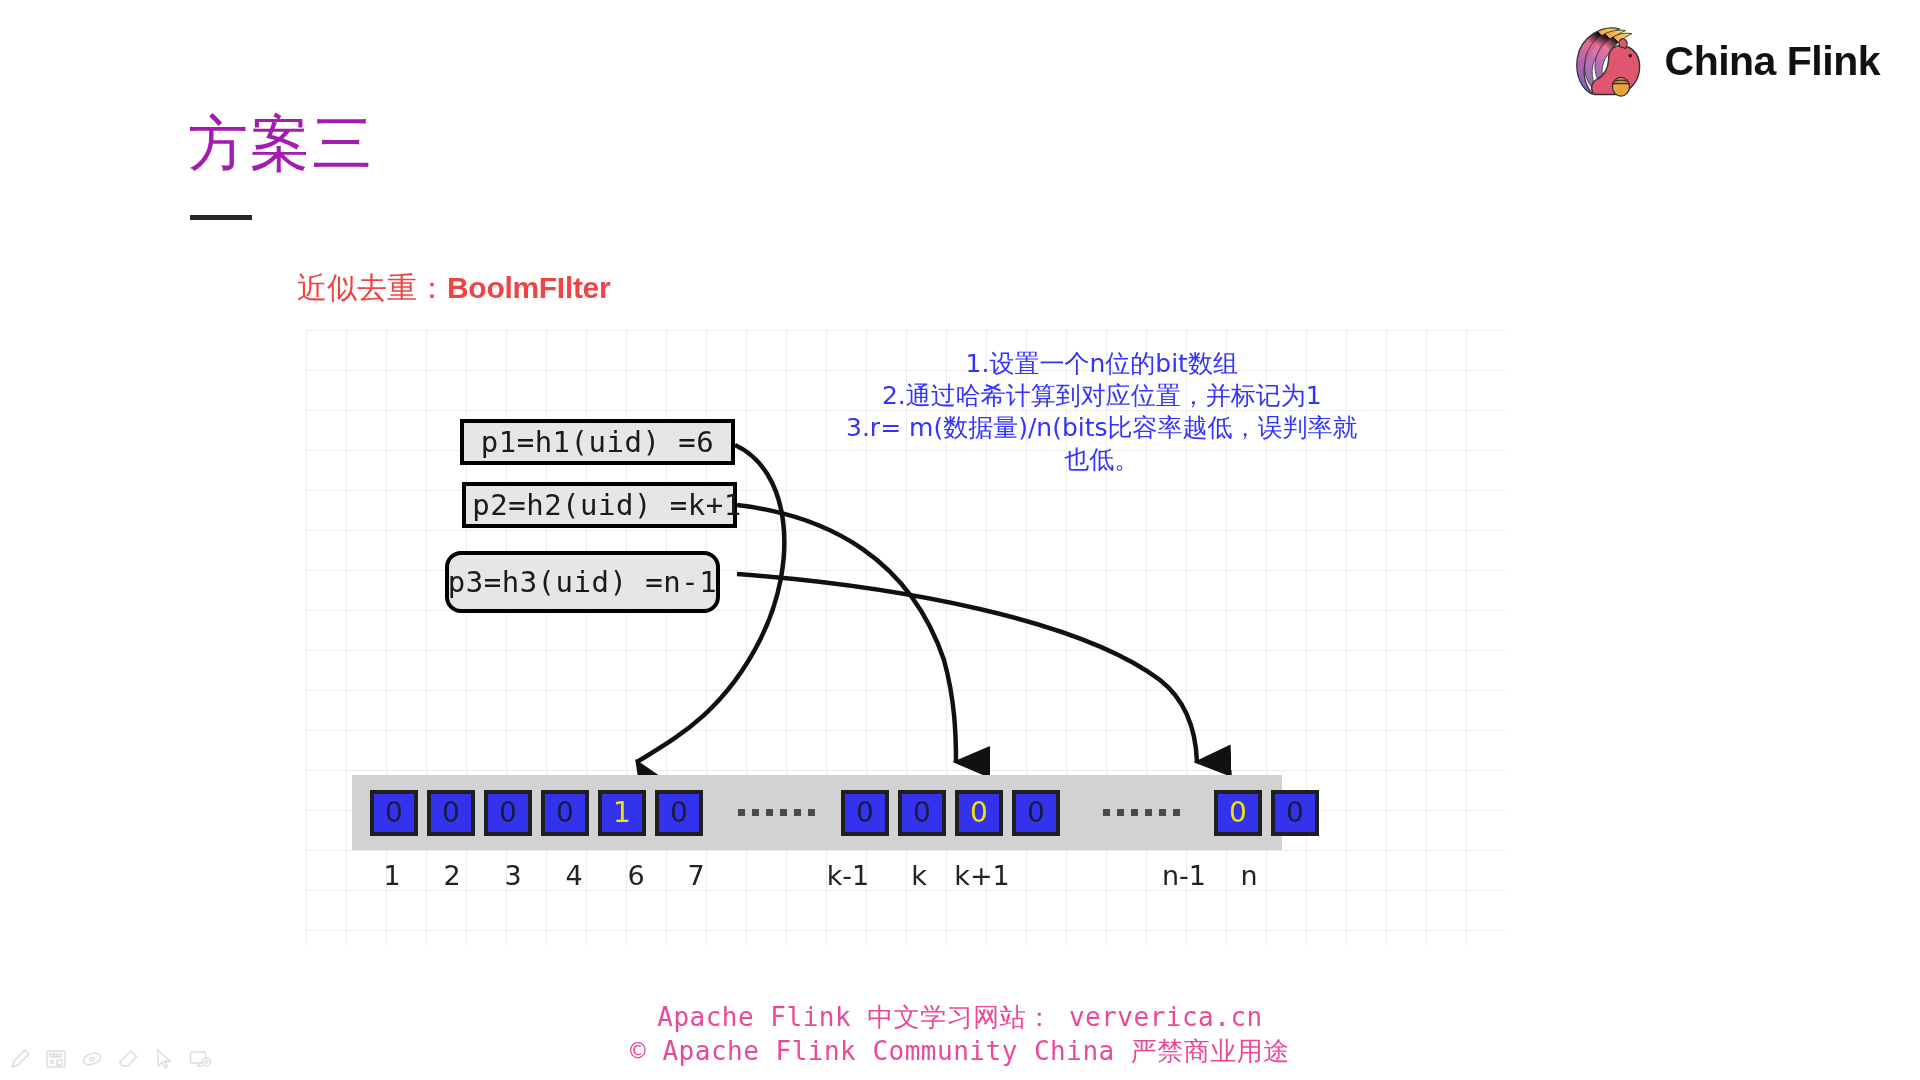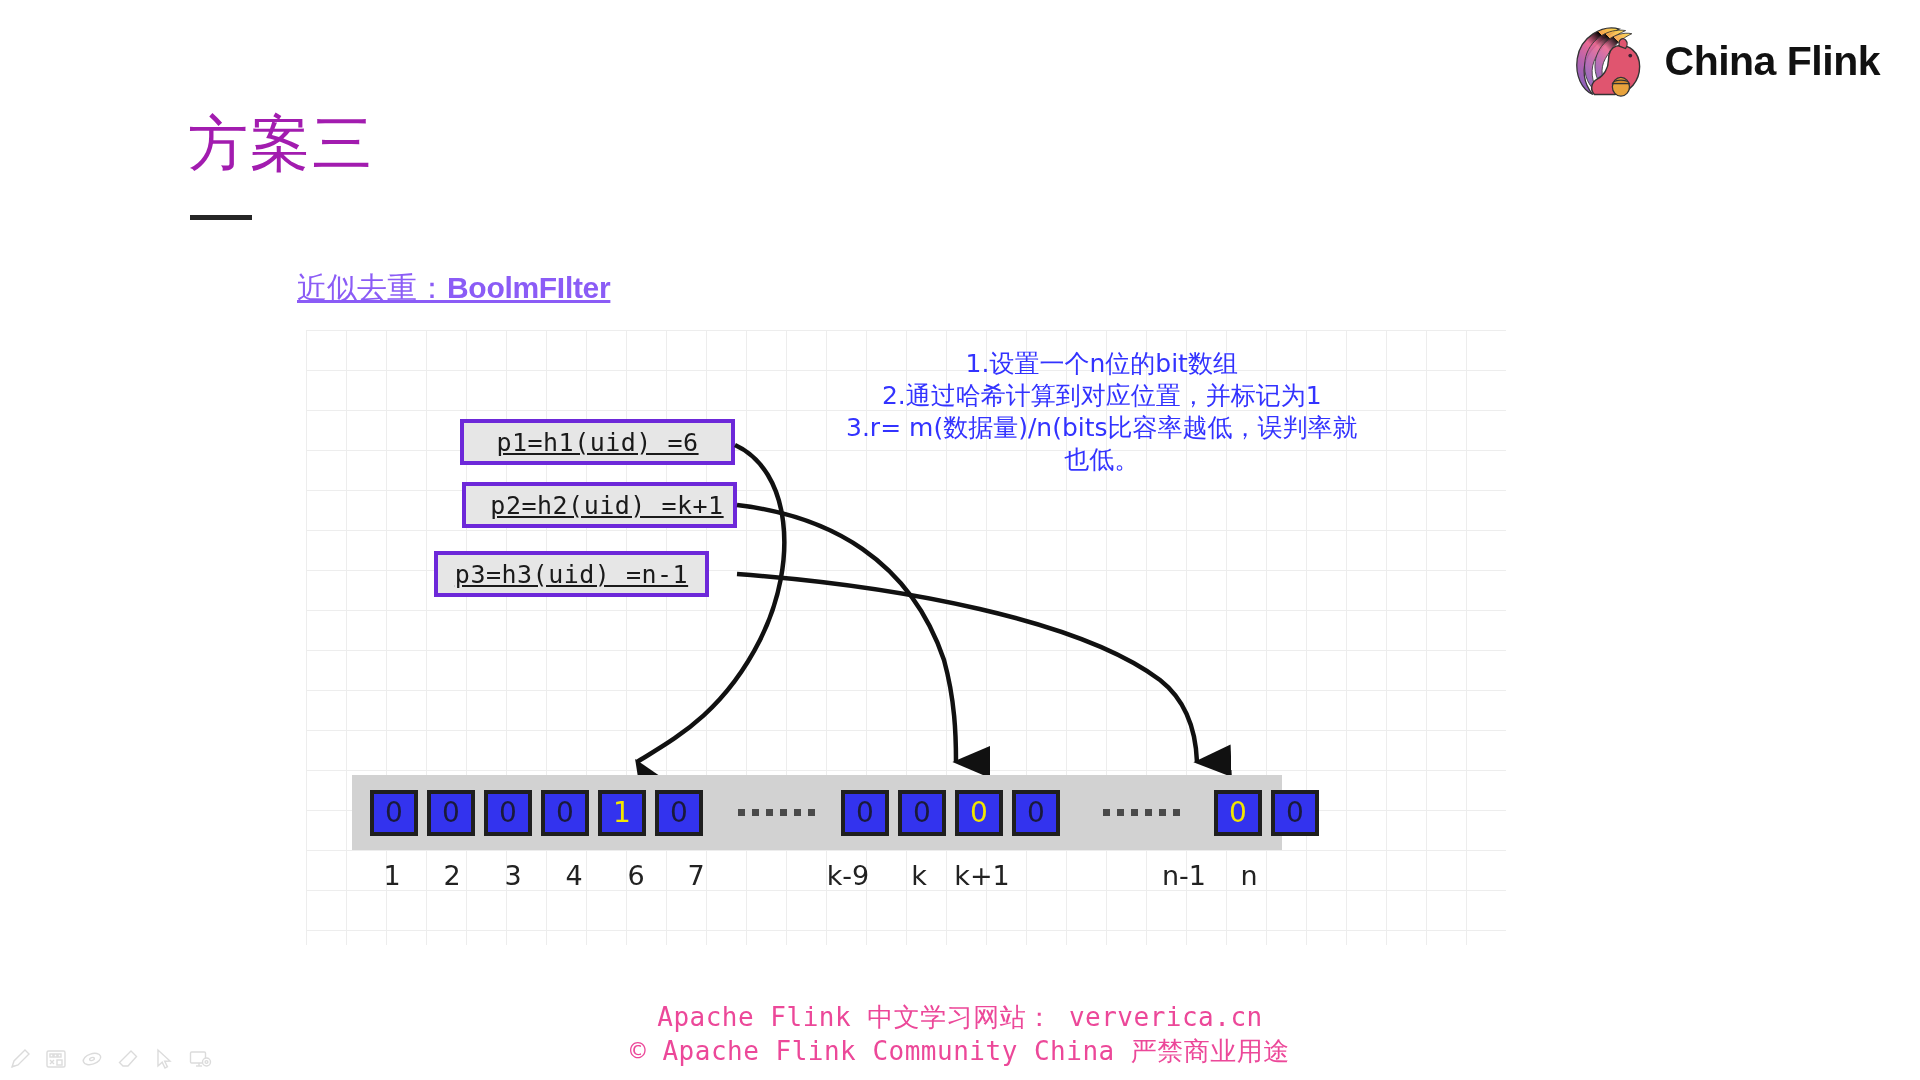--- a/index.html
+++ b/index.html
@@ -32,24 +32,23 @@
     line-height:1;
   }
   #title-rule {
     position:absolute; left:190px; top:215px;
     width:62px; height:5px; background:#262626;
   }
 
   
   #subtitle {
     position:absolute; left:297px; top:268px;
-    font-size:30px; color:#8b5cf6;
+    font-size:30px; color:#ef4444;
     font-family:"DejaVu Sans", sans-serif;
     white-space:nowrap;
-    text-decoration:underline;
   }
   #subtitle .sub-cn { font-weight:400; }
   #subtitle .sub-en { font-weight:bold; font-family:"Liberation Sans", sans-serif; letter-spacing:-0.3px;}
 
   
   #diagram {
     position:absolute;
     left:306px; top:330px;
     width:1200px; height:615px;
     background-image:
@@ -67,32 +66,31 @@
     font-family:"DejaVu Sans", sans-serif;
     white-space:pre;
     font-weight:500;
     text-align:center;
   }
 
   
   .hbox {
     position:absolute;
     background:#e6e6e6;
-    border:4px solid #6d28d9;
+    border:4px solid #000000;
     color:#1a1a1a;
-    font-size:25px;
+    font-size:29px;
     font-family:"DejaVu Sans Mono", monospace;
     display:flex; align-items:center; justify-content:center;
     letter-spacing:0.5px;
     white-space:nowrap;
-    text-decoration:underline;
   }
   #hbox-1 { left:460px; top:419px; width:275px; height:46px; }
   #hbox-2 { left:462px; top:482px; width:275px; height:46px;padding-left:15px; }
-  #hbox-3 { left:434px; top:551px; width:275px; height:46px; }
+  #hbox-3 { left:445px; top:551px; width:275px; height:62px;border-radius:16px; }
 
   
   #arrows { position:absolute; left:0; top:0; width:1920px; height:1080px; pointer-events:none; }
 
   
   #bitarray {
     position:absolute; left:352px; top:775px;
     width:930px; height:75px;
     background:#d2d2d2;
     display:flex; align-items:center;
@@ -252,21 +250,21 @@
   <div class="cell">0</div>
 </div>
 
 <div id="indices">
   <span class="idx" style="left:40px">1</span>
   <span class="idx" style="left:100px">2</span>
   <span class="idx" style="left:161px">3</span>
   <span class="idx" style="left:222px">4</span>
   <span class="idx" style="left:284px">6</span>
   <span class="idx" style="left:344px">7</span>
-  <span class="idx" style="left:496px">k-9</span>
+  <span class="idx" style="left:496px">k-1</span>
   <span class="idx" style="left:567px">k</span>
   <span class="idx" style="left:630px">k+1</span>
   <span class="idx" style="left:832px">n-1</span>
   <span class="idx" style="left:897px">n</span>
 </div>
 
 <div id="footer">
   <div>Apache Flink 中文学习网站： ververica.cn</div>
   <div>© Apache Flink Community China  严禁商业用途</div>
 </div>

